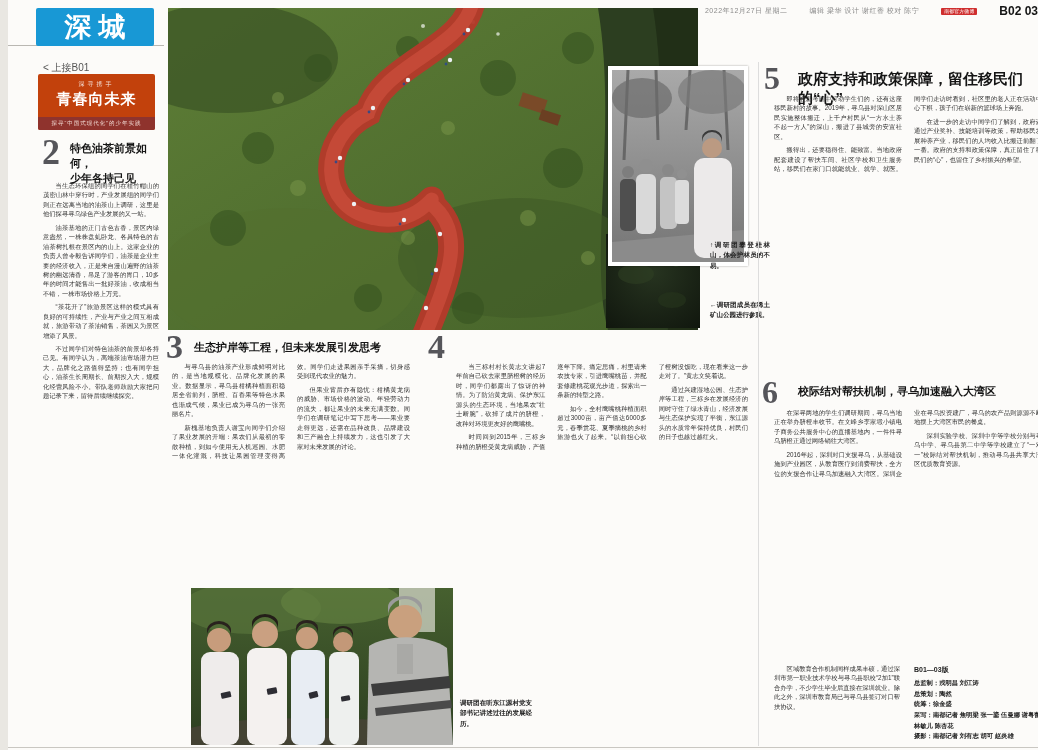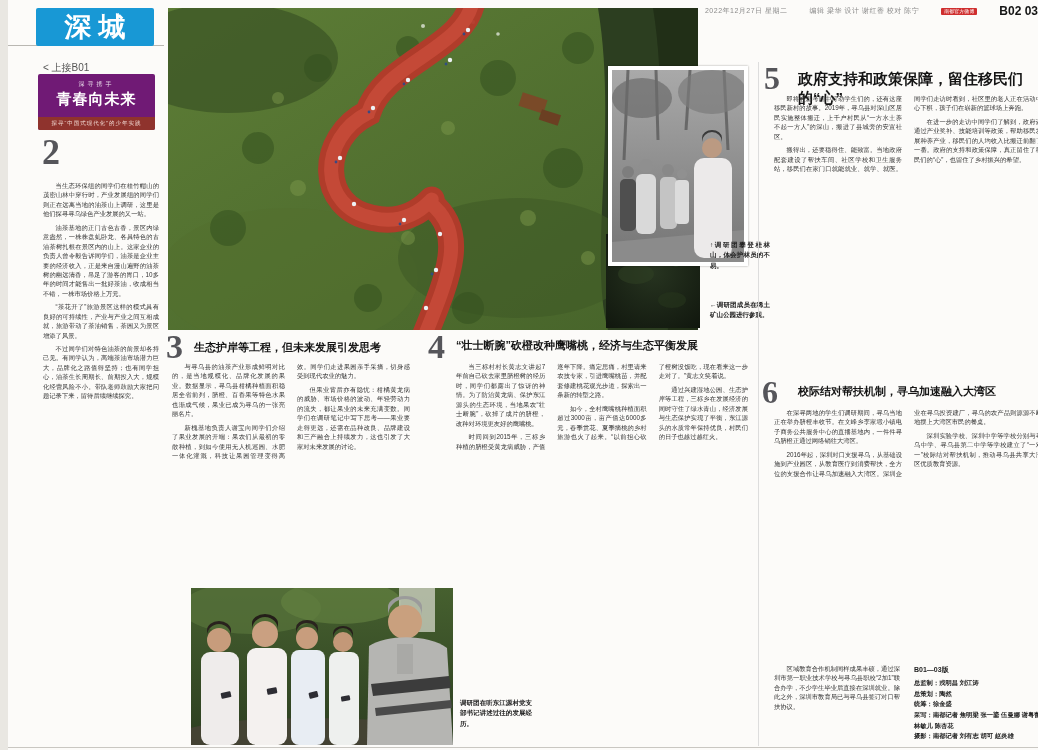--- a/index.html
+++ b/index.html
@@ -10,21 +10,21 @@
   .mast-rule{left:0;top:45px;width:156px;height:1px;background:#b9b7b2;}
   .mast-box{left:28px;top:8px;width:118px;height:38px;background:#1898d5;border-radius:2px;
             display:flex;align-items:center;justify-content:center;}
   .mast-box span{color:#fff;font-size:27px;font-weight:bold;letter-spacing:7px;text-indent:7px;}
   .hdr{right:8px;top:4px;display:flex;align-items:center;gap:22px;}
   .hdr .meta{font-size:7px;color:#8a8a8a;letter-spacing:.5px;}
   .hdr .tag{background:#cf2e2e;color:#fff;font-size:5px;padding:1px 3px;line-height:1;border-radius:1px;}
   .hdr .pn{font-size:12px;font-weight:bold;color:#141414;}
   
   .cont{left:35px;top:61px;font-size:10px;color:#555;}
-  .badge{left:30px;top:74px;width:117px;height:56px;background:#701a75;border-radius:2px;overflow:hidden;}
+  .badge{left:30px;top:74px;width:117px;height:56px;background:#c2410c;border-radius:2px;overflow:hidden;}
   .badge .b-top{margin-top:6px;text-align:center;font-size:6px;color:rgba(255,255,255,.85);letter-spacing:3px;}
   .badge .b-main{text-align:center;font-size:15px;font-weight:bold;color:#fff;letter-spacing:1px;margin-top:1px;
                  font-family:"Liberation Serif",serif;}
   .badge .b-sub{position:absolute;bottom:0;left:0;right:0;height:13px;background:#8f332d;
                 display:flex;align-items:center;justify-content:center;font-size:5.5px;color:#f3dcd6;letter-spacing:1px;}
   
   .num{font-family:"Liberation Serif",serif;font-weight:bold;color:#55555a;line-height:1;}
   .title{font-weight:bold;color:#151515;}
   .body-txt{font-size:6.3px;line-height:1.5;text-align:justify;color:#333;}
   .body-txt p{margin:0 0 4px 0;text-indent:2em;}
@@ -58,20 +58,24 @@
   </div>
 
   <div class="abs cont">&lt; 上接B01</div>
   <div class="abs badge">
     <div class="b-top">深寻携手</div>
     <div class="b-main">青春向未来</div>
     <div class="b-sub">探寻“中国式现代化”的少年实践</div>
   </div>
 
   <div class="abs num" style="left:34px;top:134px;font-size:36px;">2</div>
+  <div class="abs title" style="left:62px;top:141px;width:92px;font-size:11px;line-height:1.35;">
+    <div>特色油茶前景如何，</div>
+    <div>少年各持己见</div>
+  </div>
   <div class="abs body-txt" style="left:35px;top:181px;width:116px;height:562px;overflow:hidden;">
     <p>当生态环保组的同学们在桂竹帽山的茂密山林中穿行时，产业发展组的同学们则正在远离当地的油茶山上调研，这里是他们探寻寻乌绿色产业发展的又一站。</p>
     <p>油茶基地的正门古色古香，景区内绿意盎然，一株株盘虬卧龙、各具特色的古油茶树扎根在景区内的山上。这家企业的负责人曾令毅告诉同学们，油茶是企业主要的经济收入，正是来自漫山遍野的油茶树的幽远清香，吊足了游客的胃口，10多年的时间才能售出一批好茶油，收成相当不错，一株市场价格上万元。</p>
     <p>“茶花开了”旅游景区这样的模式具有良好的可持续性，产业与产业之间互相成就，旅游带动了茶油销售，茶园又为景区增添了风景。</p>
     <p>不过同学们对特色油茶的前景却各持己见。有同学认为，高端茶油市场潜力巨大，品牌化之路值得坚持；也有同学担心，油茶生长周期长、前期投入大，规模化经营风险不小。带队老师鼓励大家把问题记录下来，留待后续继续探究。</p>
   </div>
 
   <svg class="abs photo" style="left:160px;top:8px;" width="530" height="322" viewBox="0 0 530 322">
     <defs>
       <linearGradient id="gGreen" x1="0" y1="0" x2="1" y2="1">
@@ -194,21 +198,20 @@
 
   <div class="abs num" style="left:158px;top:330px;font-size:34px;">3</div>
   <div class="abs title" style="left:186px;top:340px;width:220px;font-size:11px;">生态护岸等工程，但未来发展引发思考</div>
   <div class="abs body-txt cols2" style="left:164px;top:362px;width:238px;height:222px;overflow:hidden;">
     <p>与寻乌县的油茶产业形成鲜明对比的，是当地规模化、品牌化发展的果业。数据显示，寻乌县柑橘种植面积稳居全省前列，脐橙、百香果等特色水果也渐成气候，果业已成为寻乌的一张亮丽名片。</p>
     <p>新槐基地负责人谢宝向同学们介绍了果业发展的开端：果农们从最初的零散种植，到如今使用无人机巡园、水肥一体化灌溉，科技让果园管理变得高效。同学们走进果园亲手采摘，切身感受到现代农业的魅力。</p>
     <p>但果业背后亦有隐忧：柑橘黄龙病的威胁、市场价格的波动、年轻劳动力的流失，都让果业的未来充满变数。同学们在调研笔记中写下思考——果业要走得更远，还需在品种改良、品牌建设和三产融合上持续发力，这也引发了大家对未来发展的讨论。</p>
   </div>
 
   <div class="abs num" style="left:420px;top:330px;font-size:34px;">4</div>
-  <div class="abs title" style="left:448px;top:338px;width:292px;font-size:11px;">“壮士断腕”砍橙改种鹰嘴桃，经济与生态平衡发展</div>
   <div class="abs body-txt cols3" style="left:448px;top:362px;width:292px;height:330px;overflow:hidden;">
     <p>当三标村村长黄志文讲起7年前自己砍去家里脐橙树的经历时，同学们都露出了惊讶的神情。为了防治黄龙病、保护东江源头的生态环境，当地果农“壮士断腕”，砍掉了成片的脐橙，改种对环境更友好的鹰嘴桃。</p>
     <p>时间回到2015年，三标乡种植的脐橙受黄龙病威胁，产值逐年下降。痛定思痛，村里请来农技专家，引进鹰嘴桃苗，并配套修建桃花观光步道，探索出一条新的转型之路。</p>
     <p>如今，全村鹰嘴桃种植面积超过3000亩，亩产值达6000多元，春季赏花、夏季摘桃的乡村旅游也火了起来。“以前担心砍了橙树没饭吃，现在看来这一步走对了。”黄志文笑着说。</p>
     <p>通过兴建湿地公园、生态护岸等工程，三标乡在发展经济的同时守住了绿水青山，经济发展与生态保护实现了平衡，东江源头的水质常年保持优良，村民们的日子也越过越红火。</p>
   </div>
 
   <svg class="abs photo" style="left:183px;top:588px;" width="262" height="157" viewBox="0 0 262 157">
     <defs>
         <linearGradient id="gFol" x1="0" y1="0" x2="0" y2="1">

